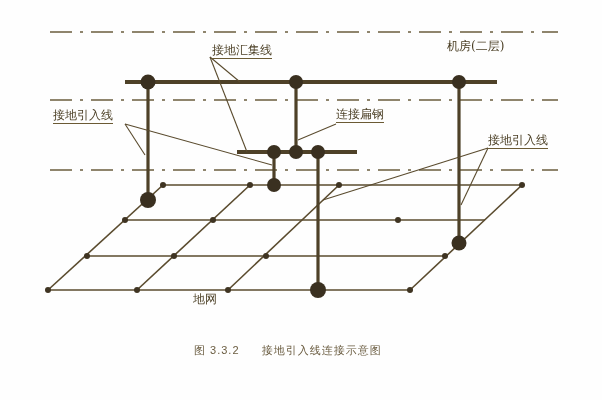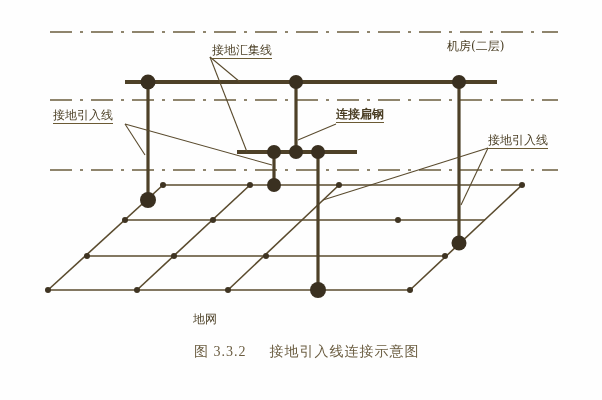--- a/index.html
+++ b/index.html
@@ -1,20 +1,20 @@
 <!DOCTYPE html>
 <html><head>
 <meta charset="utf-8">
 <style>
   html, body { margin: 0; padding: 0; background: #ffffff; }
   #canvas { position: relative; width: 602px; height: 400px; background: #fefefe; overflow: hidden; }
   svg { position: absolute; left: 0; top: 0; }
   .lbl { position: absolute; font-family: "DejaVu Serif", serif; font-size: 12px; color: #4a3e24; white-space: nowrap; line-height: 14px; }
   .ul { border-bottom: 1.5px solid #6b5a34; padding-bottom: 1px; }
-  .cap { position: absolute; font-family: Liberation Serif, serif; font-size: 14px; color: #6a5c40; letter-spacing: 1px; white-space: nowrap; }
+  .cap { position: absolute; font-family: Liberation Sans, sans-serif; font-size: 11px; color: #6a5c40; letter-spacing: 1px; white-space: nowrap; }
 </style>
 </head>
 <body>
 
 <div id="canvas">
   <svg width="602" height="400" viewBox="0 0 602 400">
     <g stroke="#6b5d3e" stroke-width="1.6" stroke-dasharray="22,8,3,8" fill="none">
       <line x1="50" y1="32" x2="558" y2="32"></line>
       <line x1="50" y1="100" x2="558" y2="100"></line>
       <line x1="50" y1="170" x2="558" y2="170"></line>
@@ -82,22 +82,22 @@
       <line x1="125" y1="124" x2="272" y2="165"></line>
       <line x1="336" y1="124" x2="298" y2="140"></line>
       <line x1="488" y1="148" x2="323" y2="200"></line>
       <line x1="488" y1="148" x2="461" y2="205"></line>
     </g>
   </svg>
 
   <span class="lbl ul" style="left:212px; top:43px;">接地汇集线</span>
   <span class="lbl" style="left:447px; top:39px;">机房(二层)</span>
   <span class="lbl ul" style="left:53px; top:108px;">接地引入线</span>
-  <span class="lbl ul" style="left:336px; top:107px;font-weight:bold;">连接扁钢</span>
+  <span class="lbl ul" style="left:336px; top:107px;">连接扁钢</span>
   <span class="lbl ul" style="left:488px; top:133px;">接地引入线</span>
-  <span class="lbl" style="left:193px; top:312px;">地网</span>
+  <span class="lbl" style="left:193px; top:292px;">地网</span>
 
   <div class="cap" style="left:194px; top:343px;">
     <span>图 3.3.2</span>
     <span style="display:inline-block; width:14px;"></span>
     <span>接地引入线连接示意图</span>
   </div>
 </div>
 
 </body></html>

